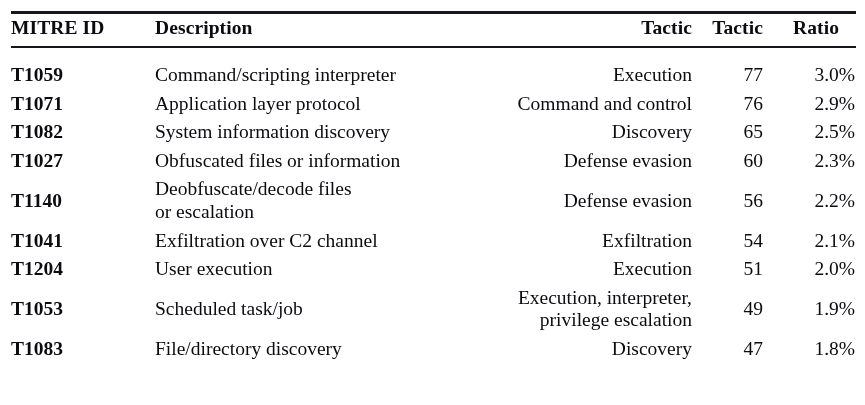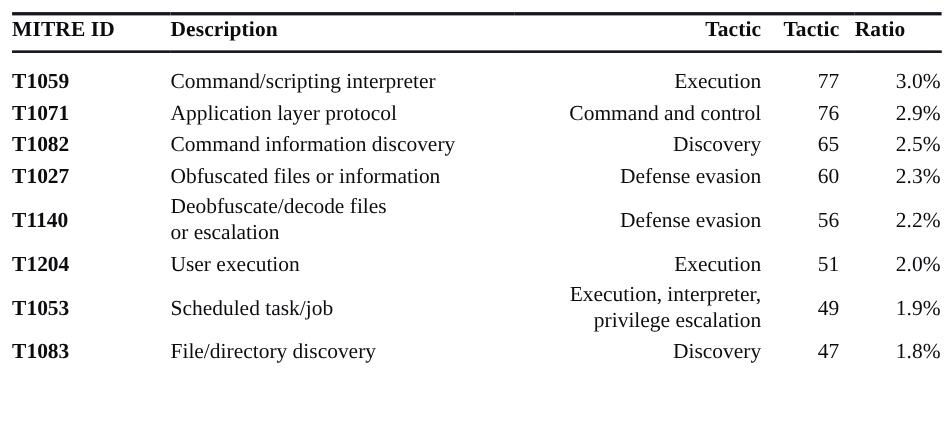--- a/index.html
+++ b/index.html
@@ -60,21 +60,21 @@
   col.c-count  { width: 77px;  }
   col.c-ratio  { width: 79px;  }
 
   .col-id     { font-weight: bold; text-align: left; }
   .col-desc   { text-align: left;  padding-right: 10px; }
   .col-tactic { text-align: right;  padding-right: 8px; }
   .col-count  { text-align: right; padding-right: 14px; }
   .col-ratio  { text-align: right; padding-right: 1px; }
 
   th.col-count { text-align: right; padding-right: 14px; }
-  th.col-ratio { text-align: left; padding-right: 1px; font-family: Liberation Serif, serif; }
+  th.col-ratio { text-align: center; padding-right: 1px; font-family: Liberation Serif, serif; }
 
   .wrapline { display: block; }
 </style>
 </head>
 <body>
 
 <div class="table-wrap">
   <table class="booktabs">
     <colgroup>
       <col class="c-id">
@@ -102,41 +102,48 @@
         </tr>
         <tr>
           <td class="col-id">T1071</td>
           <td class="col-desc">Application layer protocol</td>
           <td class="col-tactic">Command and control</td>
           <td class="col-count">76</td>
           <td class="col-ratio">2.9%</td>
         </tr>
         <tr>
           <td class="col-id">T1082</td>
-          <td class="col-desc">Command information discovery</td>
+          <td class="col-desc">System information discovery</td>
           <td class="col-tactic">Discovery</td>
           <td class="col-count">65</td>
           <td class="col-ratio">2.5%</td>
         </tr>
         <tr>
           <td class="col-id">T1027</td>
           <td class="col-desc">Obfuscated files or information</td>
           <td class="col-tactic">Defense evasion</td>
           <td class="col-count">60</td>
           <td class="col-ratio">2.3%</td>
         </tr>
         <tr>
           <td class="col-id">T1140</td>
           <td class="col-desc">
             <span class="wrapline">Deobfuscate/decode files</span>
             <span class="wrapline">or escalation</span>
           </td>
           <td class="col-tactic">Defense evasion</td>
           <td class="col-count">56</td>
           <td class="col-ratio">2.2%</td>
+        </tr>
+        <tr>
+          <td class="col-id">T1041</td>
+          <td class="col-desc">Exfiltration over C2 channel</td>
+          <td class="col-tactic">Exfiltration</td>
+          <td class="col-count">54</td>
+          <td class="col-ratio">2.1%</td>
         </tr>
         <tr>
           <td class="col-id">T1204</td>
           <td class="col-desc">User execution</td>
           <td class="col-tactic">Execution</td>
           <td class="col-count">51</td>
           <td class="col-ratio">2.0%</td>
         </tr>
         <tr>
           <td class="col-id">T1053</td>

